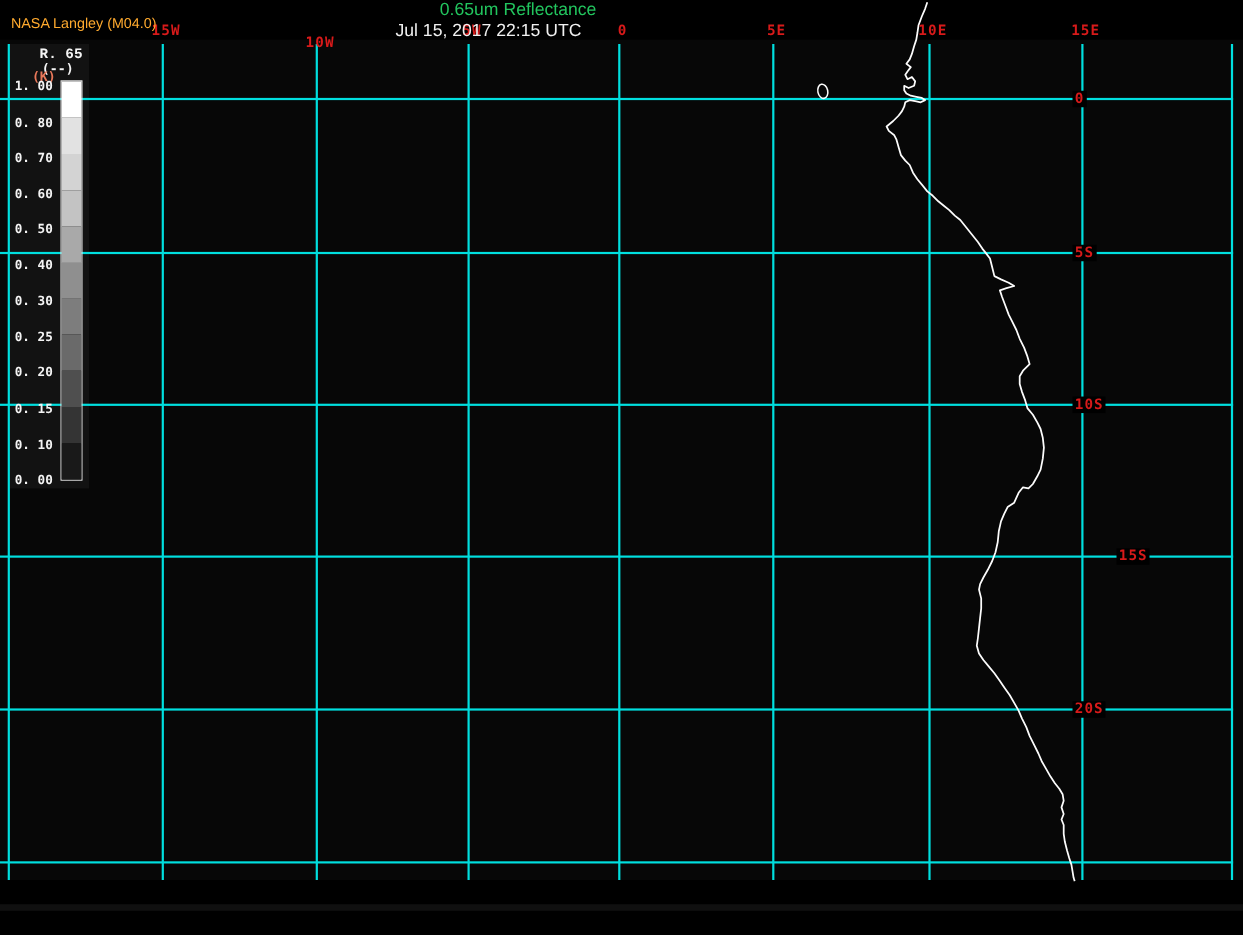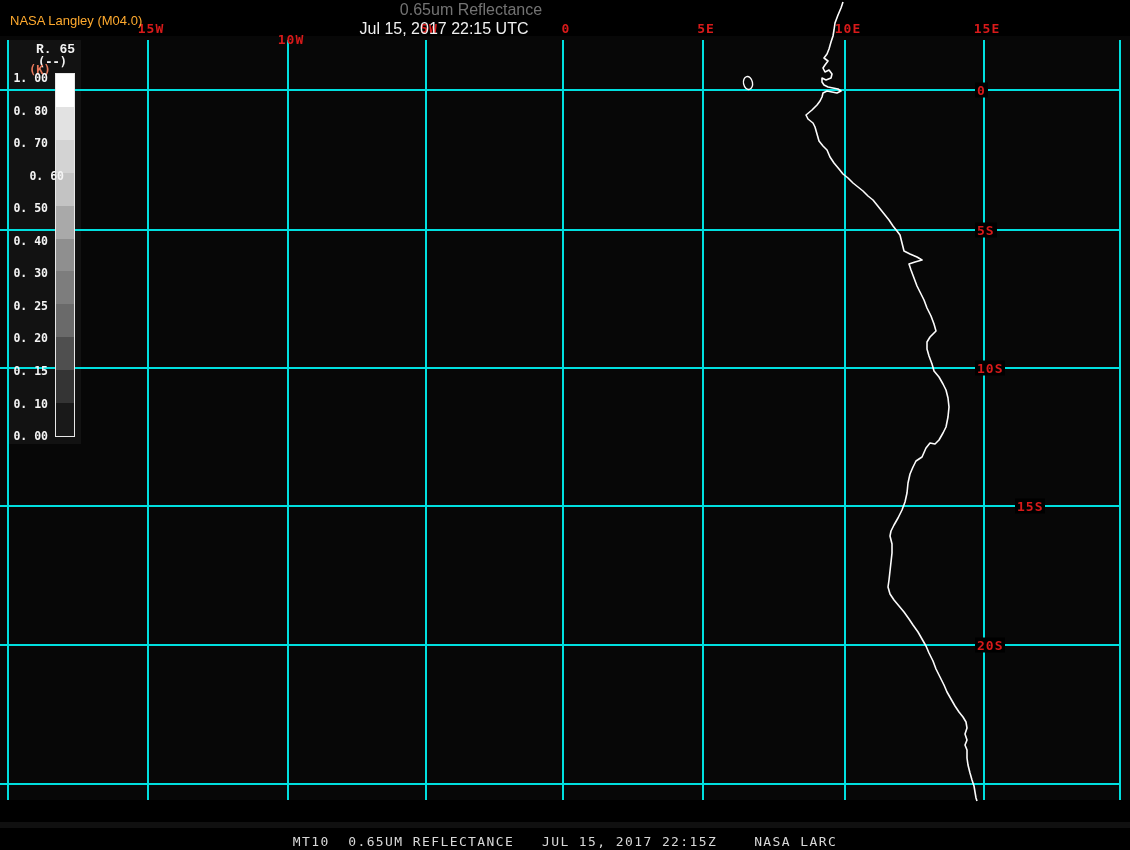--- a/index.html
+++ b/index.html
@@ -11,21 +11,21 @@
   #edge-strip{left:0;top:822px;width:1130px;height:6px;background:#101010;z-index:1;}
   .vline{width:2px;background:#00dfdf;z-index:2;}
   .hline{height:2px;background:#00dfdf;z-index:2;}
   #coast-svg{left:0;top:0;z-index:3;}
   .lon-label{top:21px;transform:translateX(-50%);color:#d81a1a;font-weight:bold;
              font-size:13px;letter-spacing:1px;z-index:4;white-space:nowrap;}
   .lat-label{left:975px;transform:translateY(-50%);color:#d81a1a;font-weight:bold;
              font-size:13px;letter-spacing:1px;background:#000;padding:0 2px;z-index:4;white-space:nowrap;}
   #credit{left:10px;top:13px;color:#ffaa2e;font-family:"Liberation Sans",sans-serif;
           font-size:13px;z-index:5;}
-  #title{left:471px;top:1px;transform:translateX(-50%);color:#737373;
+  #title{left:471px;top:1px;transform:translateX(-50%);color:#22c55e;
          font-family:"Liberation Sans",sans-serif;font-size:16px;z-index:5;white-space:nowrap;}
   #subtitle{left:444px;top:20px;transform:translateX(-50%);color:#f0f0f0;
          font-family:"Liberation Sans",sans-serif;font-size:16px;z-index:5;white-space:nowrap;}
   #cb-title{left:36px;top:42px;color:#f4f4f4;font-size:13px;font-weight:bold;z-index:4;font-family:Liberation Mono, monospace;}
   #cb-units{left:38px;top:55px;color:#f4f4f4;font-size:12px;font-weight:bold;z-index:4;}
   #cb-units-k{left:29px;top:63px;color:#e8785a;font-size:12px;font-weight:bold;z-index:4;}
   #cb-bar{left:55px;top:73px;width:20px;height:364px;border:1px solid #e8e8e8;
           box-sizing:border-box;z-index:4;display:flex;flex-direction:column;}
   .cb-seg{width:100%;flex:1;}
   .cb-tick{left:10px;width:38px;text-align:right;color:#f4f4f4;font-size:11.5px;
@@ -93,25 +93,24 @@
       <div class="cb-seg" style="background: rgb(125, 125, 125);"></div>
       <div class="cb-seg" style="background: rgb(106, 106, 106);"></div>
       <div class="cb-seg" style="background: rgb(79, 79, 79);"></div>
       <div class="cb-seg" style="background: rgb(52, 52, 52);"></div>
       <div class="cb-seg" style="background: rgb(25, 25, 25);"></div>
     </div>
   <div id="cb-ticks">
       <div class="cb-tick abs" style="top: 78px;">1. 00</div>
       <div class="cb-tick abs" style="top: 110.55px;">0. 80</div>
       <div class="cb-tick abs" style="top: 143.1px;">0. 70</div>
-      <div class="cb-tick abs" style="top: 175.65px; margin-left: 16px;">0. 60</div>
+      <div class="cb-tick abs" style="top: 175.65px;">0. 60</div>
       <div class="cb-tick abs" style="top: 208.2px;">0. 50</div>
       <div class="cb-tick abs" style="top: 240.75px;">0. 40</div>
       <div class="cb-tick abs" style="top: 273.3px;">0. 30</div>
       <div class="cb-tick abs" style="top: 305.85px;">0. 25</div>
       <div class="cb-tick abs" style="top: 338.4px;">0. 20</div>
       <div class="cb-tick abs" style="top: 370.95px;">0. 15</div>
       <div class="cb-tick abs" style="top: 403.5px;">0. 10</div>
       <div class="cb-tick abs" style="top: 436.05px;">0. 00</div>
     </div>
 
-  <div id="caption" class="abs">MT10  0.65UM REFLECTANCE   JUL 15, 2017 22:15Z    NASA LARC</div>
 </div>
 
 </body></html>

